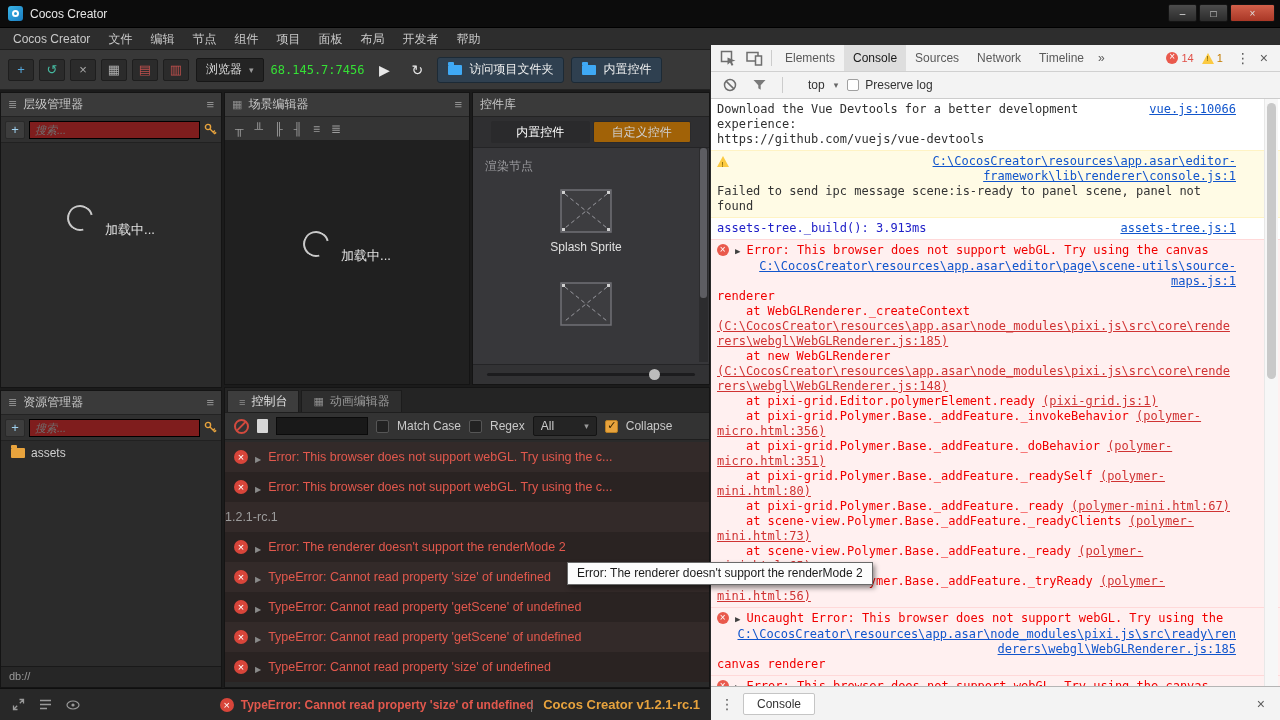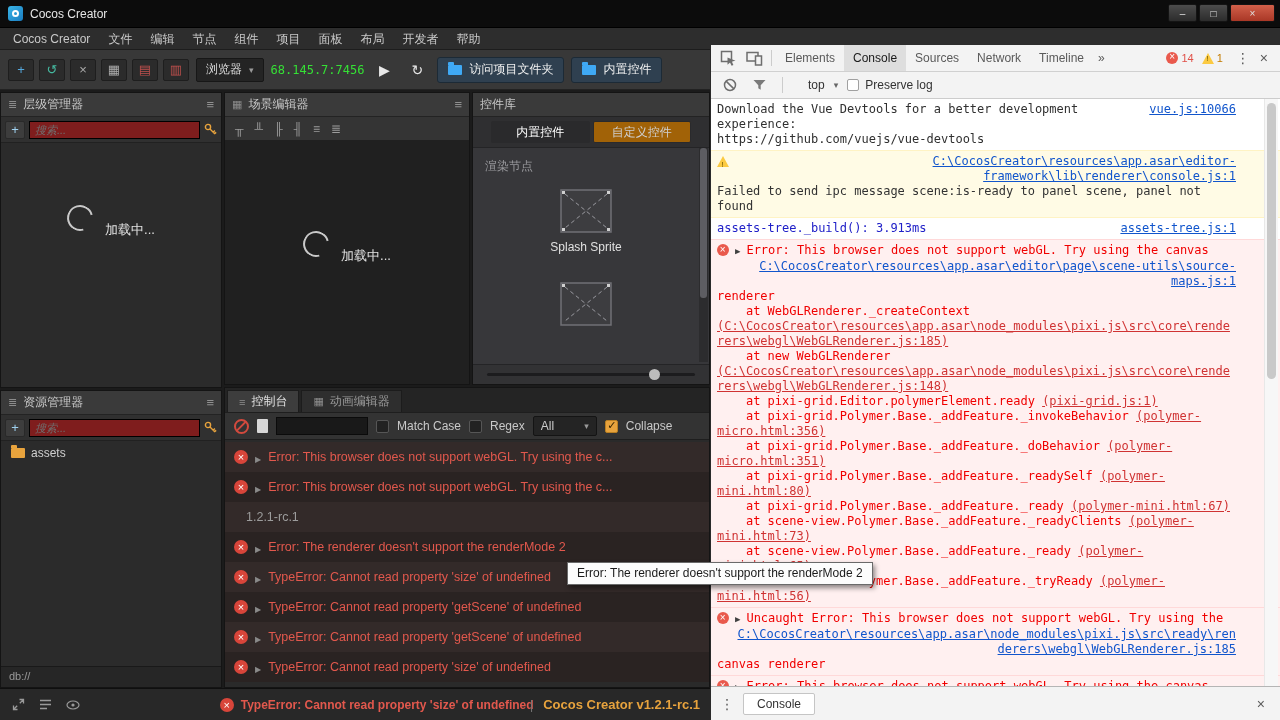--- a/index.html
+++ b/index.html
@@ -88,21 +88,21 @@
   .cc-select .arrow { color:#999; font-size:9px; }
   .console-rows { position:absolute; left:0; top:54px; right:0; bottom:0; overflow:hidden; }
   .console-row { height:30px; display:flex; align-items:center; gap:7px; padding:0 9px; }
   .console-row:nth-child(odd) { background:#332a29; }
   .console-row:nth-child(even) { background:#2a2322; }
   .cr-icon { width:14px; height:14px; border-radius:50%; background:#d8453a; display:flex; align-items:center; justify-content:center; flex:none; }
   .cr-icon::after { content:"\00d7"; color:#fff; font-size:11px; line-height:12px; }
   .cr-expand { color:#8a8a8a; flex:none; }
   .cr-expand::after { content:"\25b6"; font-size:8px; }
   .cr-text { color:#e2584d; font-size:12.5px; white-space:nowrap; overflow:hidden; }
-  .console-row.log { padding-left:21px; }
+  .console-row.log { padding-left:0; }
   .console-row.log .cr-text { color:#9c9c9c; }
 
   
   .statusbar { position:absolute; left:0; top:688px; width:710px; height:32px; background:#282828; border-top:1px solid #0f0f0f; display:flex; align-items:center; padding:0 10px; gap:10px; }
   .sb-iconbtn { display:flex; align-items:center; justify-content:center; width:18px; height:18px; }
   .sb-error { display:flex; align-items:center; gap:7px; margin-left:128px; min-width:0; }
   .sb-error-text { color:#e2584d; font-size:12px; font-weight:bold; white-space:nowrap; }
   .sb-sep { color:#777; font-size:12px; }
   .sb-version { color:#e8a33d; font-size:13px; font-weight:bold; white-space:nowrap; }
 

